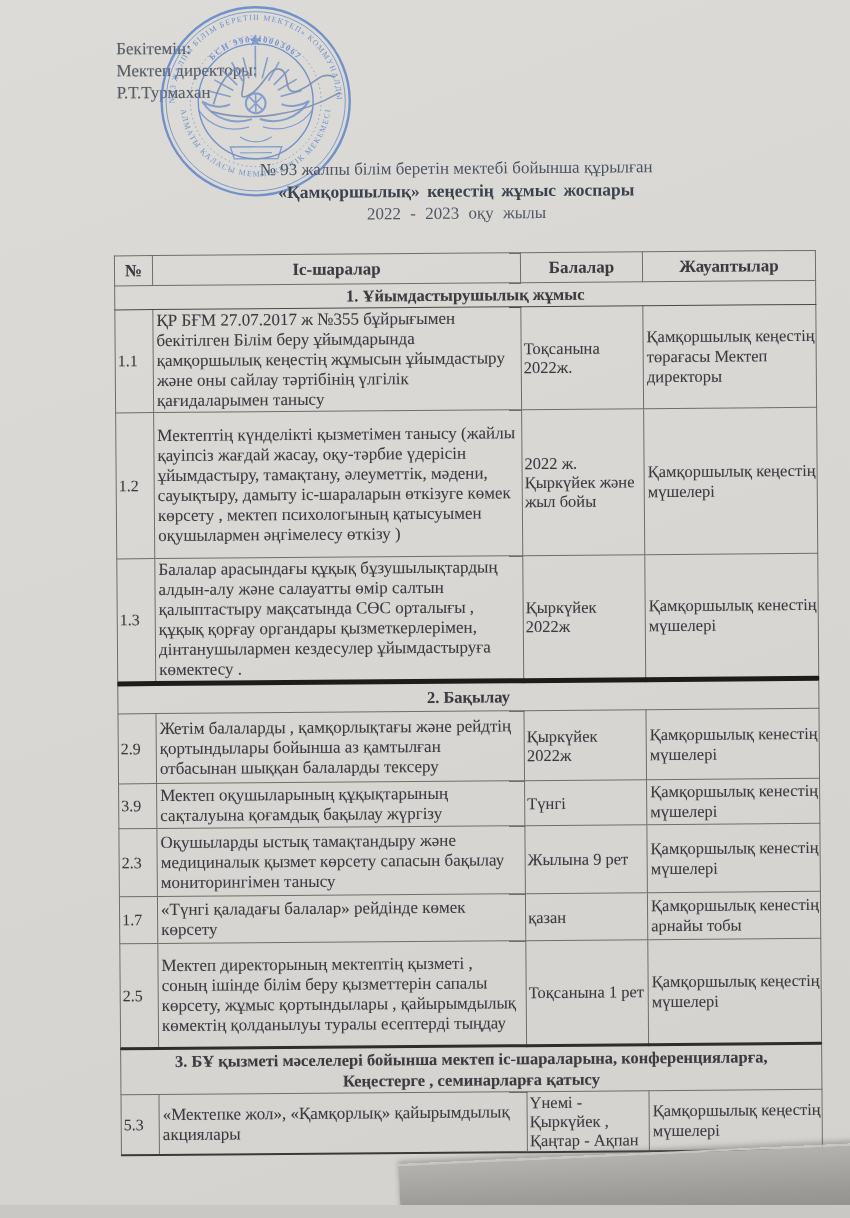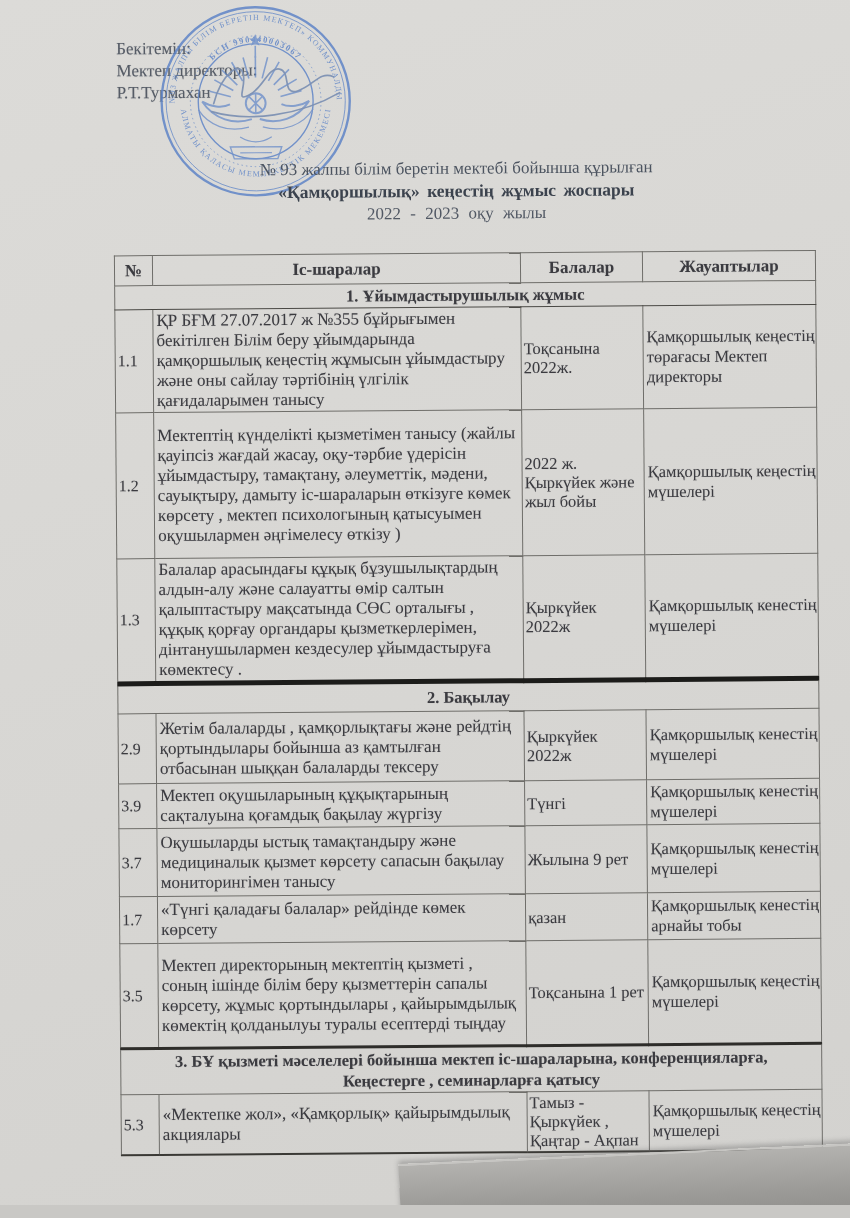--- a/index.html
+++ b/index.html
@@ -156,44 +156,44 @@
         <td class="per">Қыркүйек 2022ж</td>
         <td class="resp">Қамқоршылық кенестің мүшелері</td>
       </tr>
       <tr style="height:45px">
         <td class="num">3.9</td>
         <td class="act">Мектеп оқушыларының құқықтарының сақталуына қоғамдық бақылау жүргізу</td>
         <td class="per">Түнгі</td>
         <td class="resp">Қамқоршылық кенестің мүшелері</td>
       </tr>
       <tr style="height:68px">
-        <td class="num">3.7</td>
+        <td class="num">2.3</td>
         <td class="act">Оқушыларды ыстық тамақтандыру және медициналык қызмет көрсету сапасын бақылау мониторингімен танысу</td>
         <td class="per">Жылына 9 рет</td>
         <td class="resp">Қамқоршылық кенестің мүшелері</td>
       </tr>
       <tr style="height:47px">
         <td class="num">1.7</td>
         <td class="act">«Түнгі қаладағы балалар» рейдінде көмек көрсету</td>
         <td class="per">қазан</td>
         <td class="resp">Қамқоршылық кенестің арнайы тобы</td>
       </tr>
       <tr style="height:105px">
-        <td class="num">3.5</td>
+        <td class="num">2.5</td>
         <td class="act">Мектеп директорының  мектептің қызметі , соның ішінде білім беру қызметтерін сапалы көрсету, жұмыс қортындылары , қайырымдылық көмектің қолданылуы туралы есептерді тыңдау</td>
         <td class="per">Тоқсанына 1 рет</td>
         <td class="resp">Қамқоршылық кеңестің мүшелері</td>
       </tr>
       <tr class="s3" style="height:46px">
         <td class="section" colspan="4">3.   БҰ қызметі мәселелері бойынша мектеп іс-шараларына, конференцияларға, Кеңестерге , семинарларға қатысу</td>
       </tr>
       <tr class="last" style="height:50px">
         <td class="num">5.3</td>
         <td class="act">«Мектепке жол», «Қамқорлық» қайырымдылық акциялары</td>
-        <td class="per">Тамыз - Қыркүйек , Қаңтар - Ақпан</td>
+        <td class="per">Үнемі - Қыркүйек , Қаңтар - Ақпан</td>
         <td class="resp">Қамқоршылық кеңестің мүшелері</td>
       </tr>
     </tbody>
       </table>
   </div>
 
   <div class="paper-edge"></div>
 </div>
 
 </body></html>

